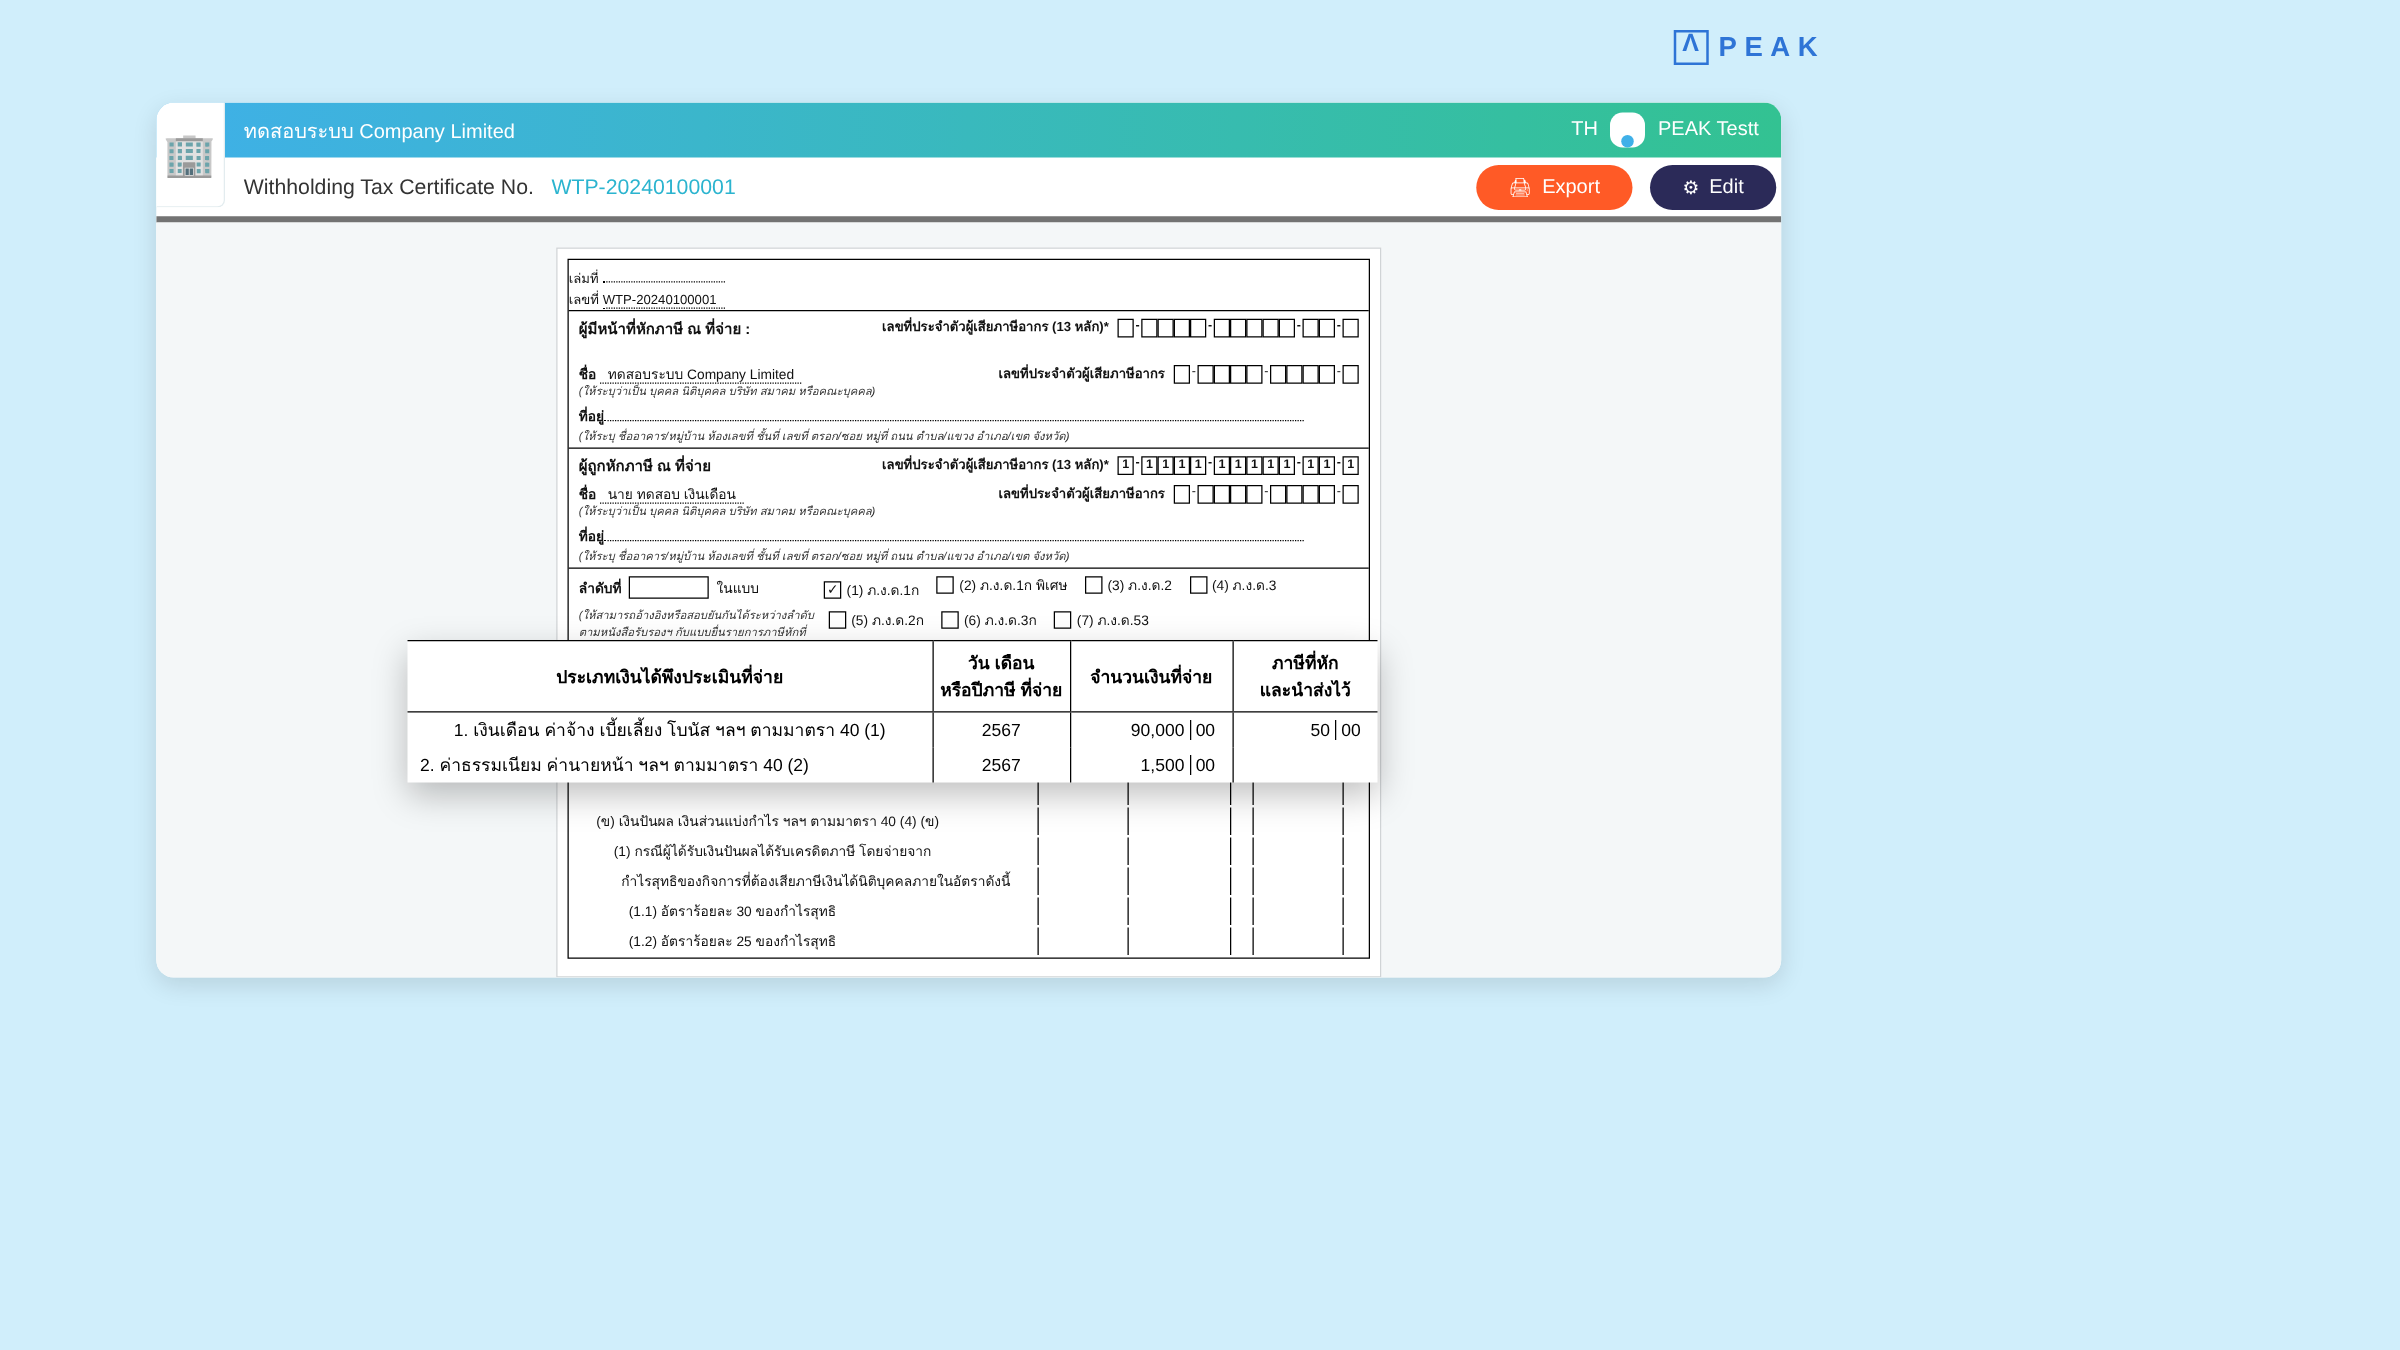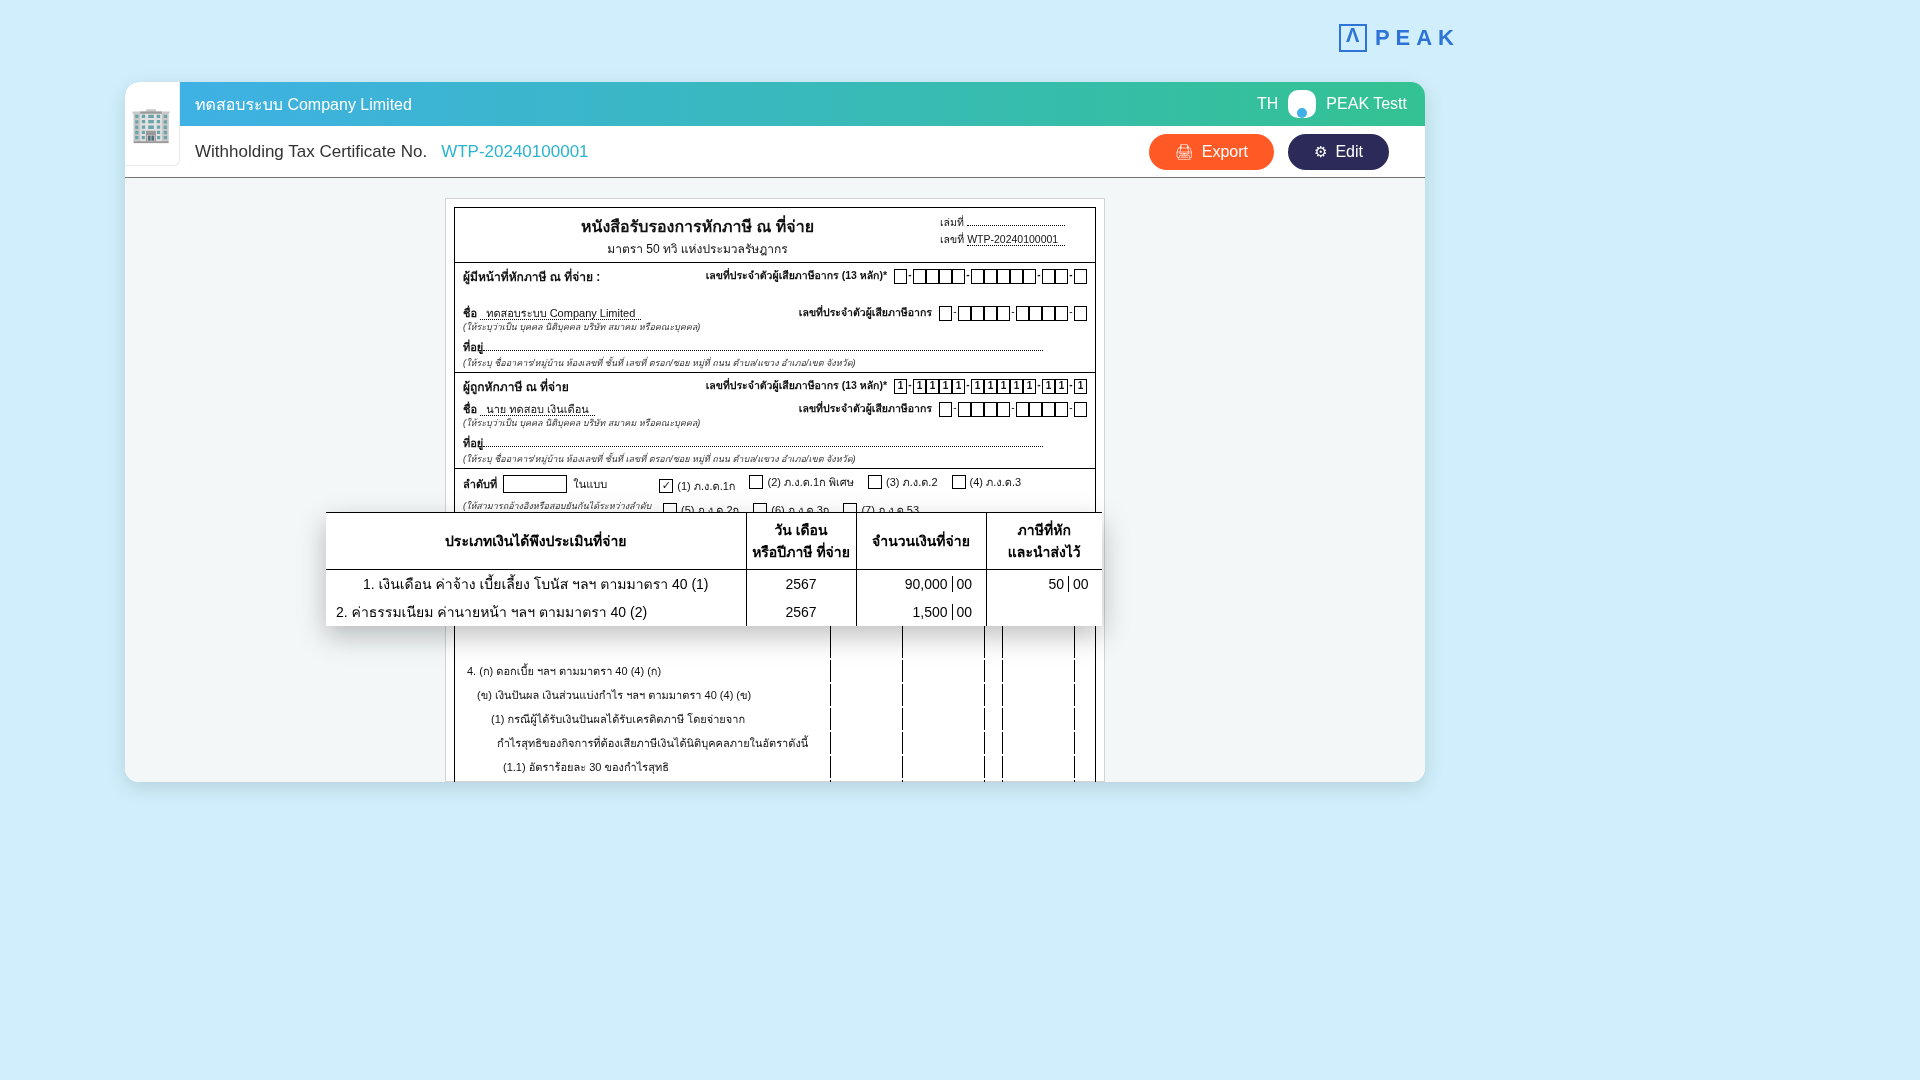--- a/index.html
+++ b/index.html
@@ -45,22 +45,22 @@
   .topbar .avatar{
     width:28px;height:28px;background:#fff;border-radius:10px;margin-right:10px;position:relative;
   }
   .topbar .avatar::after{content:"";position:absolute;left:9px;top:18px;width:10px;height:10px;border-radius:50%;background:#3fb0e8;}
   .building-icon{
     position:absolute;left:0;top:0;width:55px;height:84px;background:#fff;
     border-bottom-right-radius:6px;display:flex;align-items:center;justify-content:center;
     color:#8aa4b2;font-size:34px;z-index:3;border-right:1px solid #e3ecef;border-bottom:1px solid #e3ecef;
   }
   .subbar{
-    height:52px;display:flex;align-items:center;padding:0 36px 0 70px;gap:14px;
-    border-bottom:1px solid #737373;
+    height:52px;display:flex;align-items:center;padding:0 4px 0 70px;gap:14px;
+    border-bottom:5px solid #737373;
   }
   .subbar .label{color:#333;font-size:17px;}
   .subbar .docno{color:#2bb4cf;font-size:17px;}
   .subbar .spacer{flex:1;}
   .btn{
     border:none;border-radius:22px;height:36px;padding:0 26px;font-size:16px;cursor:pointer;display:flex;align-items:center;gap:8px;color:#fff;
   }
   .btn-export{background:#ff5a26;}
   .btn-edit{background:#2b2a58;}
   .btn .ic{font-size:15px;}
@@ -150,24 +150,20 @@
       <span class="ic">⚙</span>
       <span>Edit</span>
     </button>
   </div>
 
   <div class="docwrap">
     <div class="doc">
       <div class="doc-inner">
 
         <div class="titlebox">
-          <div class="left">
-            <h3>หนังสือรับรองการหักภาษี ณ ที่จ่าย</h3>
-            <div class="sub">มาตรา 50 ทวิ แห่งประมวลรัษฎากร</div>
-          </div>
           <div class="right">
             <div><span>เล่มที่</span><span class="line"></span></div>
             <div><span>เลขที่</span><span class="line" style="text-decoration:none;">WTP-20240100001</span></div>
           </div>
         </div>
 
         <div class="sect">
           <span class="row-label">ผู้มีหน้าที่หักภาษี ณ ที่จ่าย :</span>
           <span class="idlabel"><span>เลขที่ประจำตัวผู้เสียภาษีอากร (13 หลัก)*</span>
             <span class="boxes">
@@ -303,28 +299,20 @@
               <tr>
                 <td style="height:110px;"></td>
                 <td style="width:70px;"></td>
                 <td style="width:80px;"></td>
                 <td style="width:16px;"></td>
                 <td style="width:70px;"></td>
                 <td style="width:16px;"></td>
               </tr>
           </tbody>
             <tbody id="bodylines">
-              <tr>
-                <td style="padding-left:10px;">4. (ก) ดอกเบี้ย ฯลฯ ตามมาตรา 40 (4) (ก)</td>
-                <td></td>
-                <td></td>
-                <td></td>
-                <td></td>
-                <td></td>
-              </tr>
               <tr>
                 <td style="padding-left:20px;">(ข) เงินปันผล เงินส่วนแบ่งกำไร ฯลฯ ตามมาตรา 40 (4) (ข)</td>
                 <td></td>
                 <td></td>
                 <td></td>
                 <td></td>
                 <td></td>
               </tr>
               <tr>
                 <td style="padding-left:34px;">(1) กรณีผู้ได้รับเงินปันผลได้รับเครดิตภาษี โดยจ่ายจาก</td>

